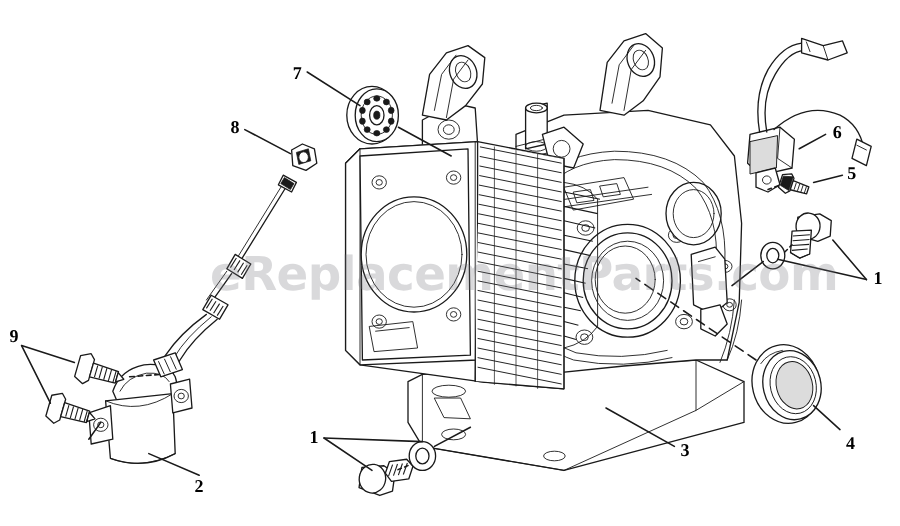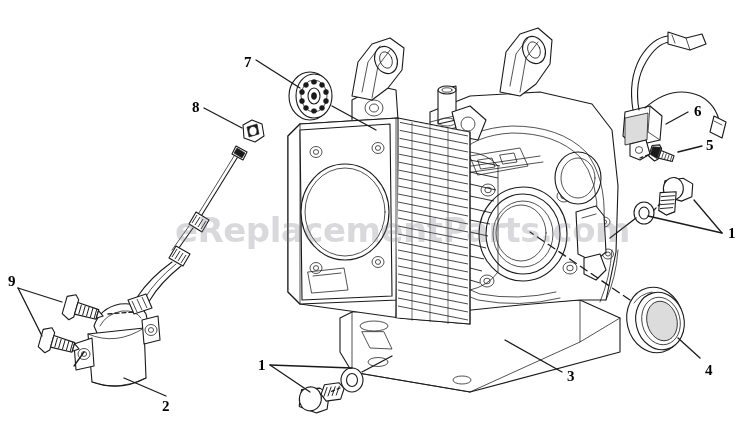--- a/index.html
+++ b/index.html
@@ -31,21 +31,21 @@
     user-select: none;
     white-space: nowrap;
   }
   #watermark {
     position: absolute;
     left: 175px;
     top: 208px;
     width: 420px;
     height: 44px;
     font-family: "DejaVu Sans", sans-serif;
-    font-size: 34px;
+    font-size: 39px;
     font-weight: bold;
     letter-spacing: -0.5px;
     color: rgba(120,120,125,0.28);
     line-height: 44px;
     white-space: nowrap;
     pointer-events: none;
     user-select: none;
   }
 </style>
 </head>

